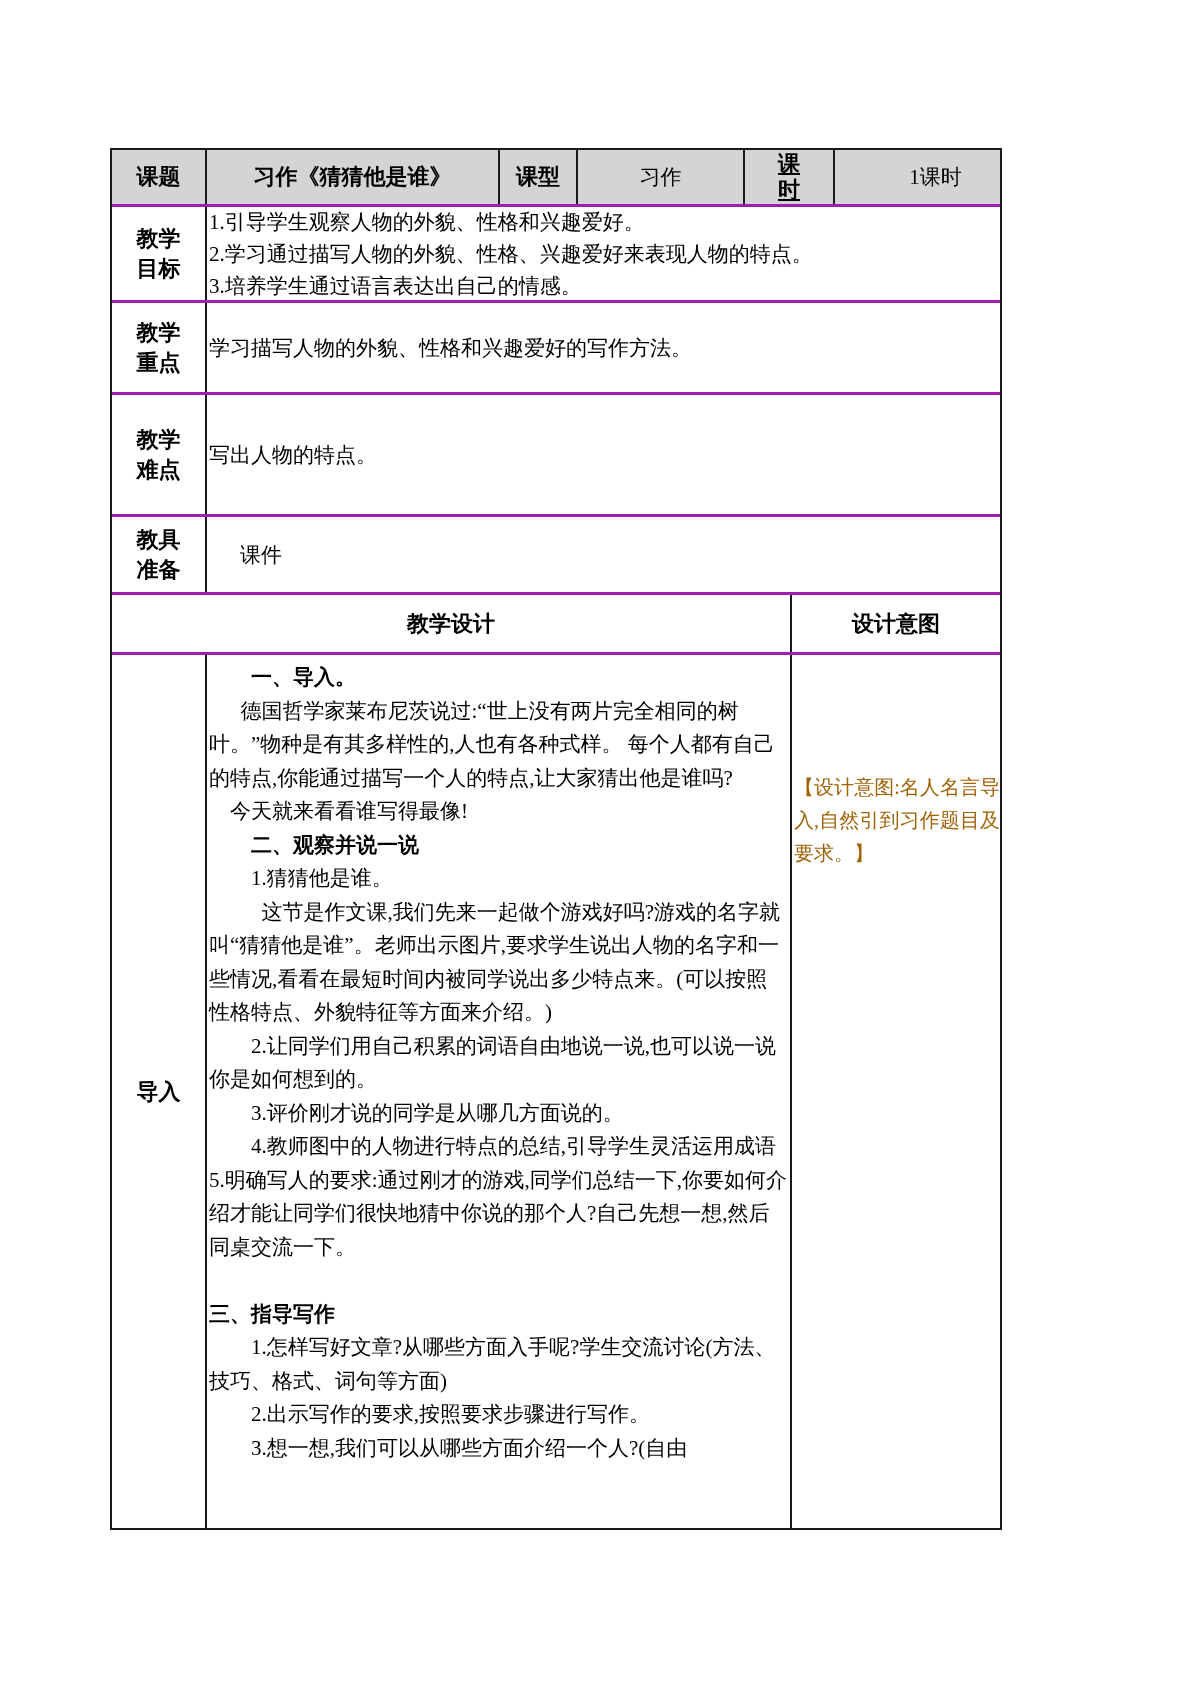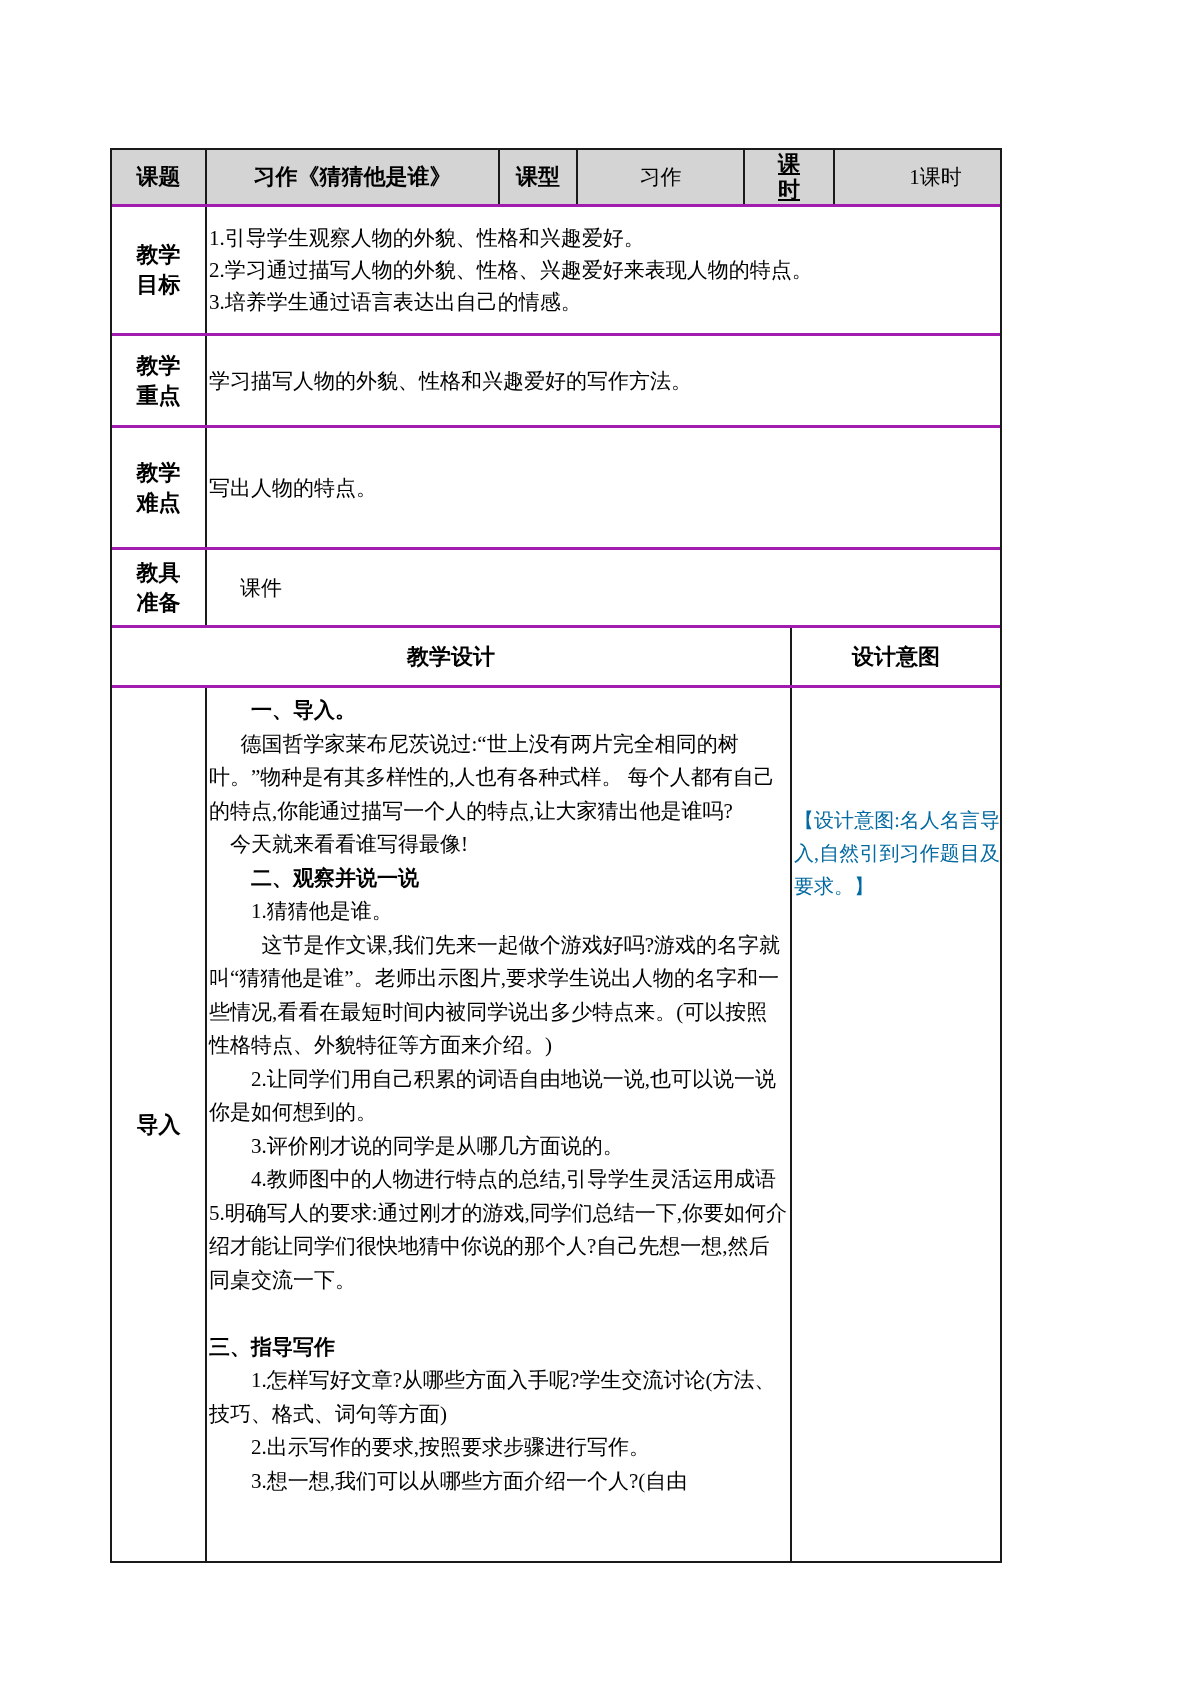--- a/index.html
+++ b/index.html
@@ -36,21 +36,21 @@
     width:95px; flex:0 0 95px;
     display:flex; align-items:center; justify-content:center;
     text-align:center; font-weight:700; font-size:22px;
     line-height:30px; padding:0 22px;
   }
   .body-cell {
     flex:1 1 auto; font-size:21px; line-height:32px;
     padding:4px 6px 4px 2px;
     display:flex; flex-direction:column; justify-content:center;
   }
-  .r-goals { height:129px; }
+  .r-goals { height:96px; }
   .r-key { height:92px; }
   .r-diff { height:122px; }
   .r-mat { height:78px; }
   .r-mat .body-cell { padding-left:33px; }
   
   .r-design-hdr { height:60px; }
   .r-design-hdr .cell {
     display:flex; align-items:center; justify-content:center;
     font-weight:700; font-size:22px;
   }
@@ -69,21 +69,21 @@
     padding:6px 2px 0 2px;
     overflow:hidden;
   }
   .intent-col {
     flex:1 1 auto;
     padding:116px 0 0 2px;
     font-size:20px; line-height:33px;
     text-align:justify;
     overflow:hidden;
   }
-  .intent-note { color:#0369a1; }
+  .intent-note { color:#a16207; }
   .para { min-height:33.5px; }
   .bold { font-weight:700; }
   .ind1 { text-indent:1em; }
   .ind15 { text-indent:1.5em; }
   .ind2 { text-indent:2em; }
   .ind25 { text-indent:2.5em; }
 </style>
 </head>
 <body>
 

